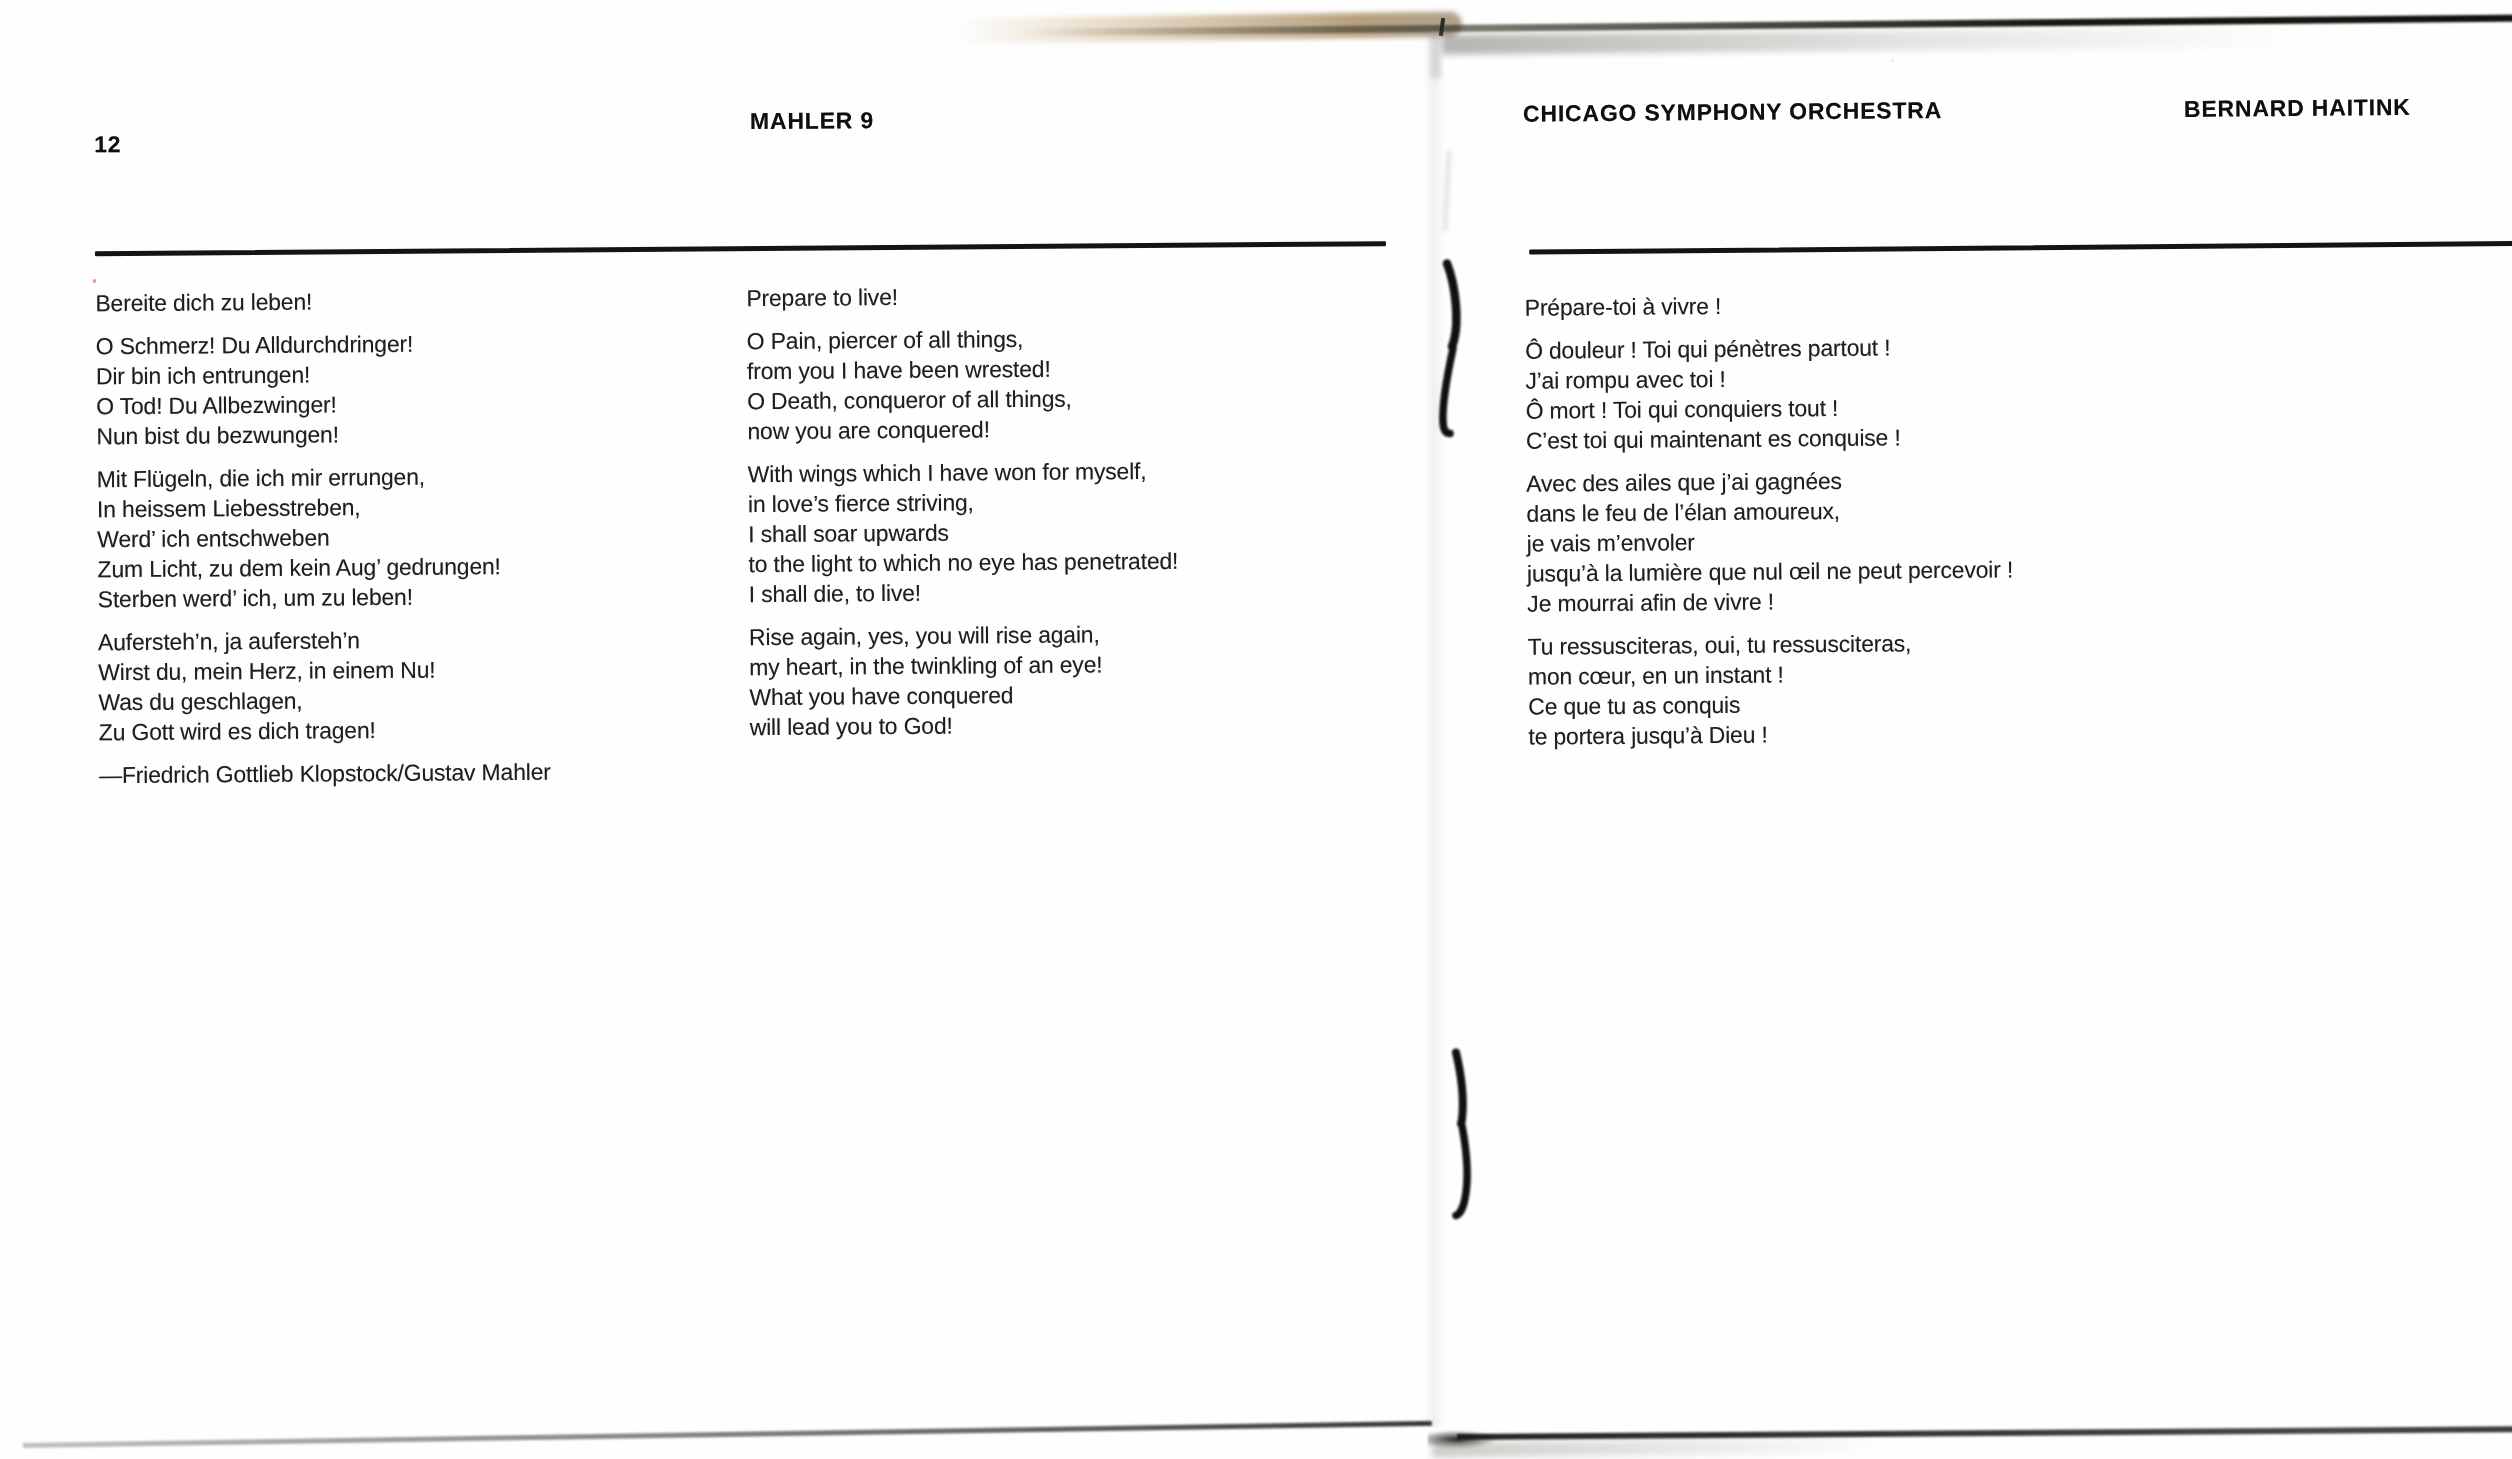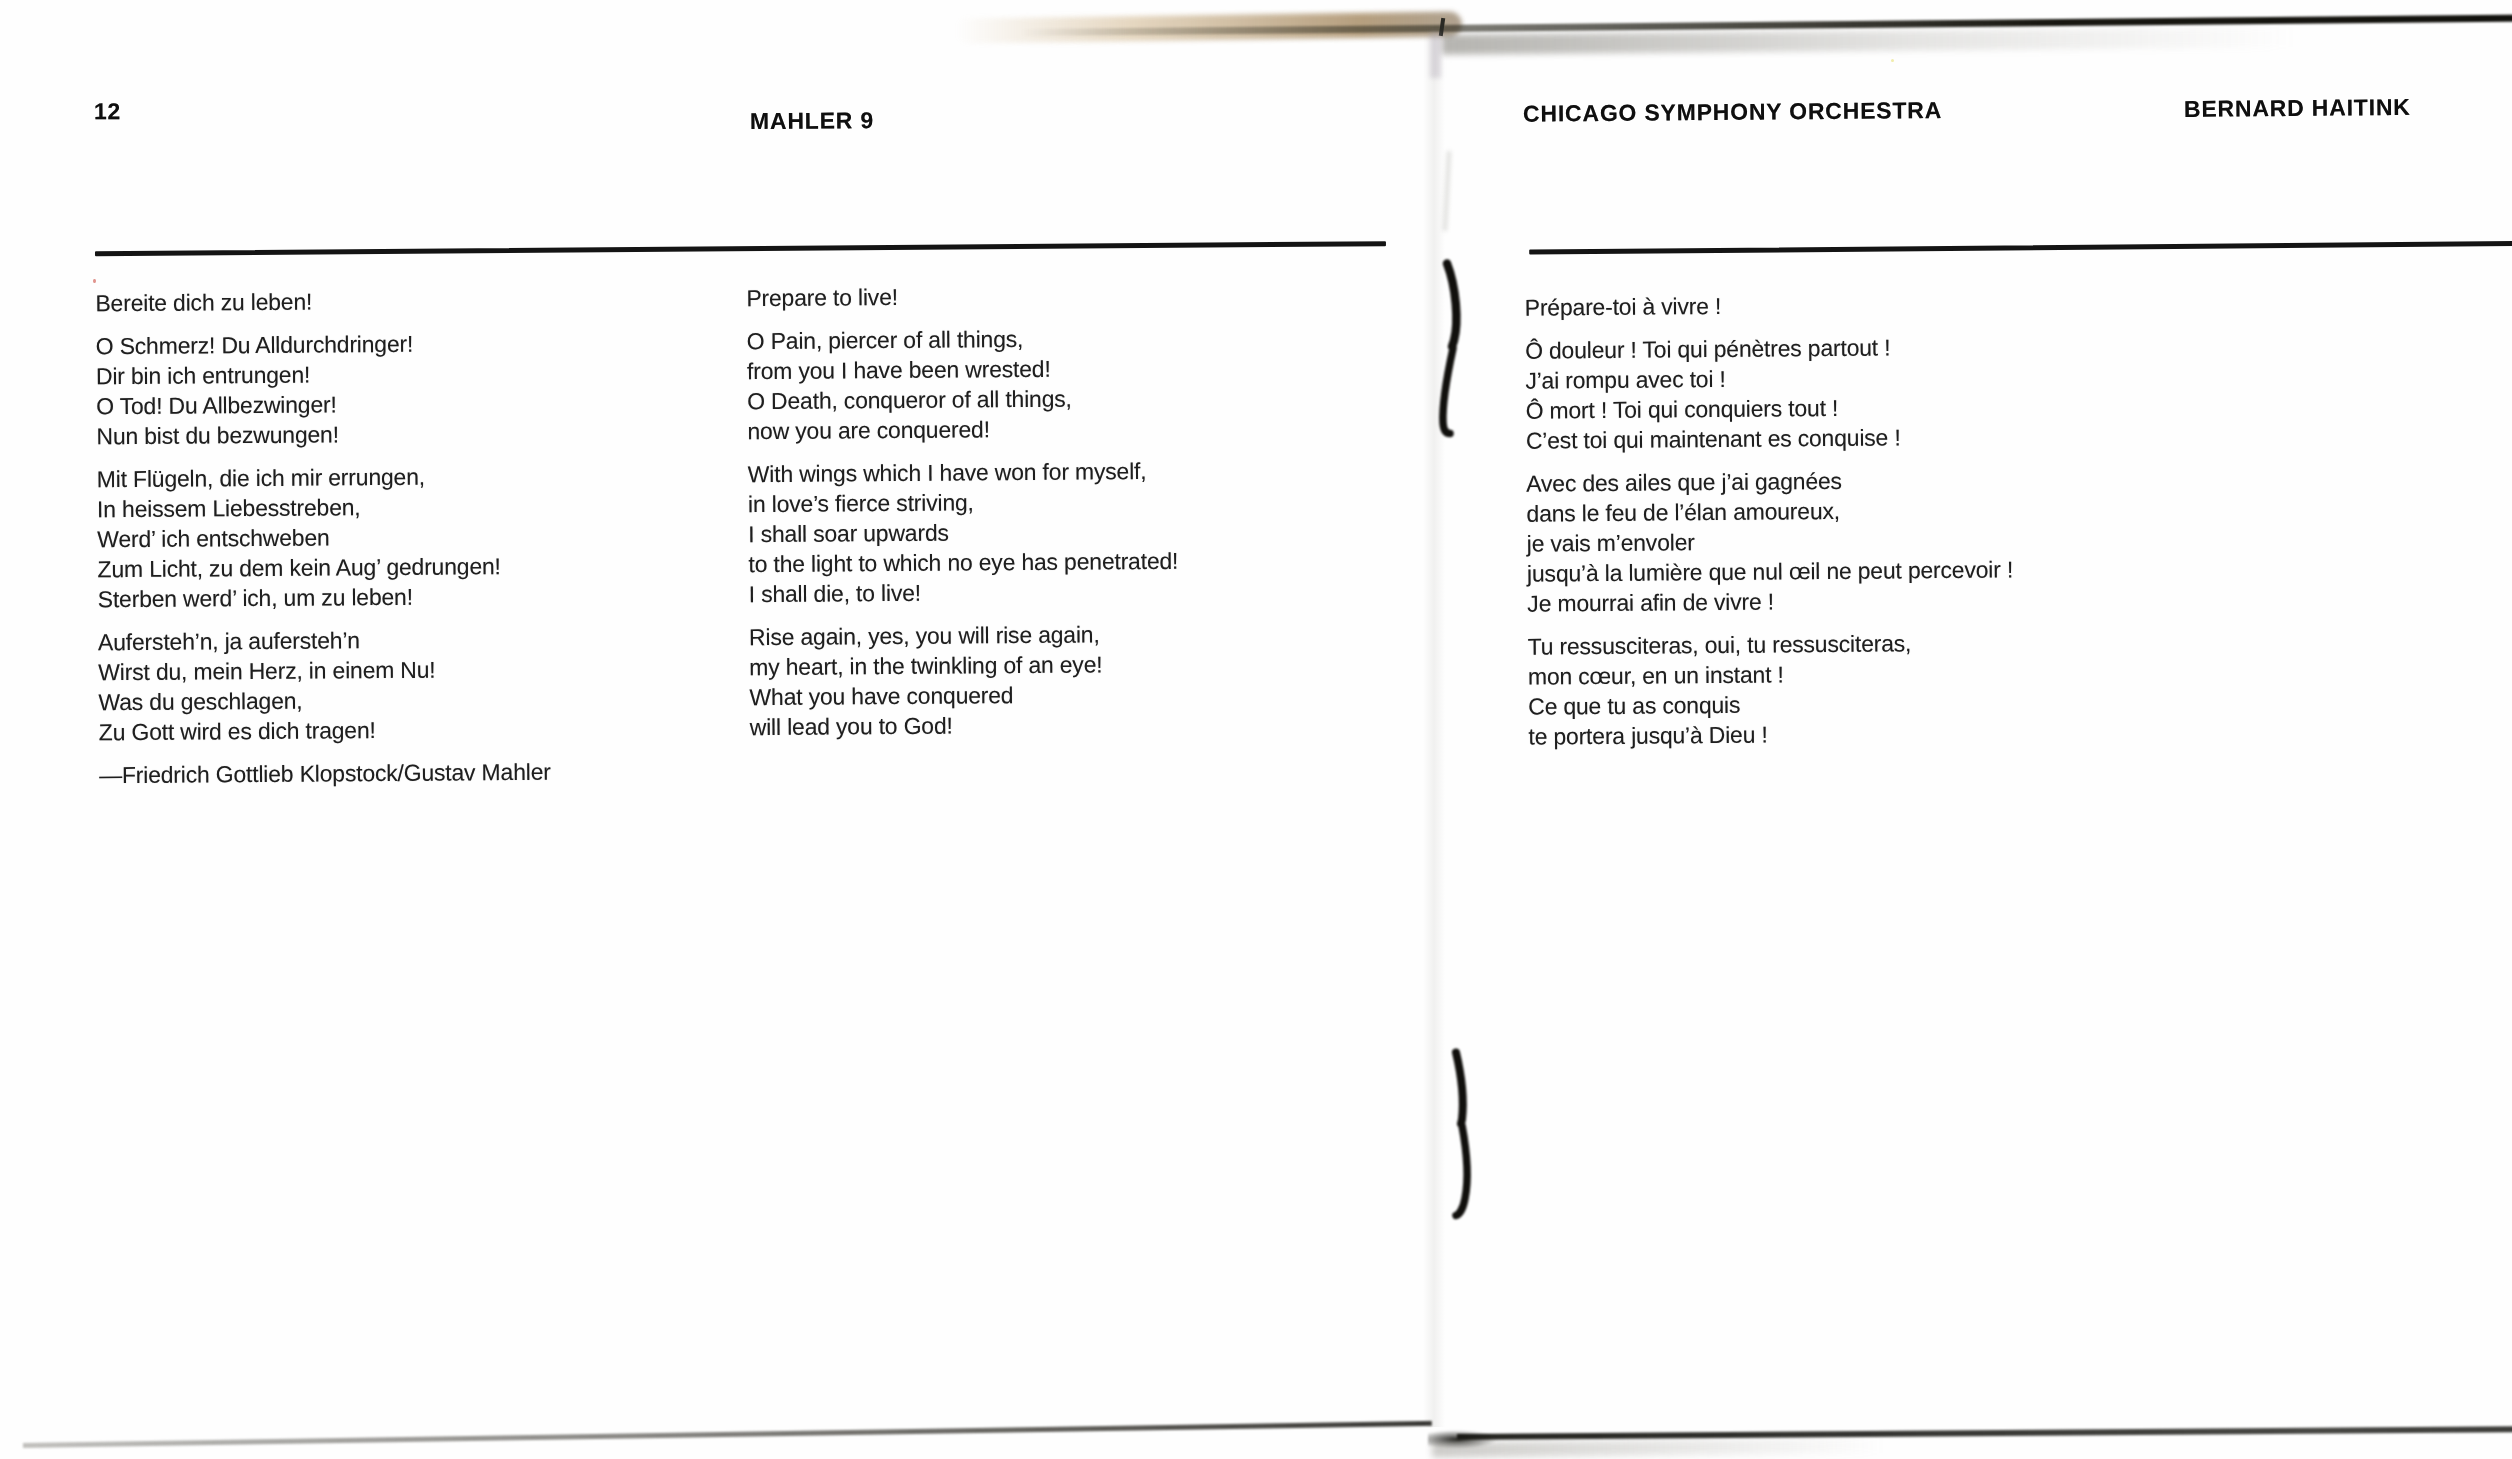--- a/index.html
+++ b/index.html
@@ -30,21 +30,21 @@
 
   .col {
     position: absolute; font-size: 23px; line-height: 30px;
     letter-spacing: -0.2px; color: #1e1e1e; white-space: nowrap;
     text-shadow: 0 0 0.8px rgba(30,30,30,0.35);
   }
   .stanza { margin: 0 0 13px 0; }
   .attribution { margin-top: 0; }
 
   
-  .pagenum-left   { left: 93px;  top: 99px; }
+  .pagenum-left   { left: 93px;  top: 132px; }
   .header-mahler  { left: 749px; top: 114px; }
   .rule-left      { left: 93px;  top: 252px; width: 1291px; }
   .col-german     { left: 93px;  top: 289px; width: 653px; }
   .col-english    { left: 744px; top: 289px; width: 673px; }
 
   
   .header-cso     { left: 40px;   top: 101px; }
   .header-haitink { left: 701px; top: 102px; }
   .rule-right     { left: 45px;   top: 250px; width: 1299px; }
   .col-french     { left: 40px;   top: 293px; width: 879px; }

